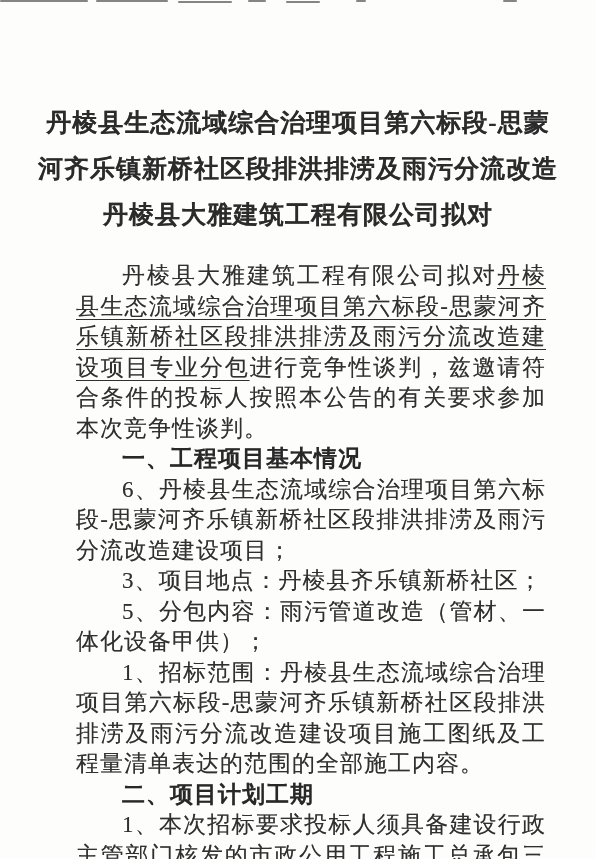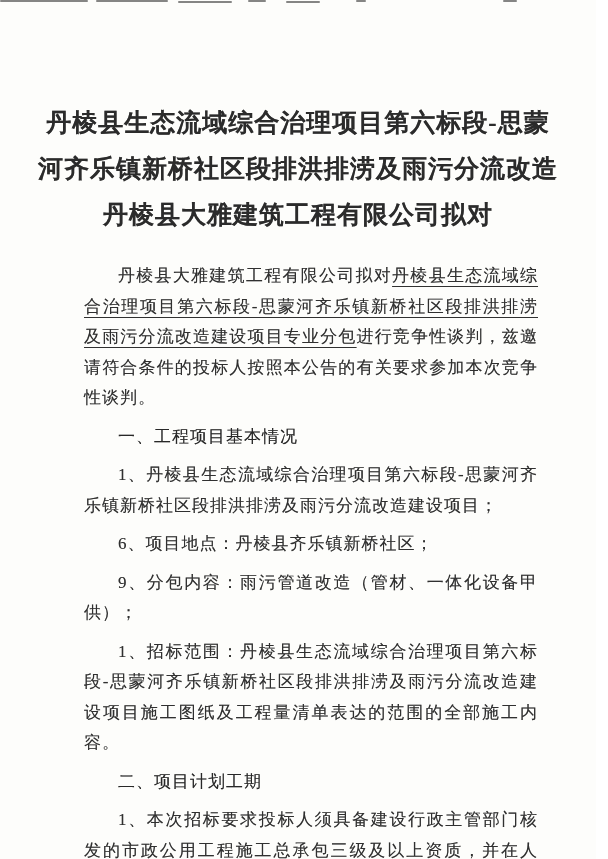--- a/index.html
+++ b/index.html
@@ -49,30 +49,30 @@
     color: #2b2b2b;
     text-shadow: 0 0 0.5px rgba(43,43,43,0.6);
   }
   .doc-title .tline { display: block; }
 
   .body-text {
     margin: 23px 62px 0 76px;
     width: 470px;
   }
   .para {
-    margin: 8px;
-    font-size: 17px;
+    margin: 0;
+    font-size: 23px;
     line-height: 30.5px;
     letter-spacing: 1px;
     text-align: justify;
     text-indent: 2em;
     color: #303030;
     text-shadow: 0 0 0.4px rgba(48,48,48,0.45);
   }
-  .para.heading { font-weight: normal; color: #282828; }
+  .para.heading { font-weight: bold; color: #282828; }
   .u {
     text-decoration: underline;
     text-decoration-thickness: 1px;
     text-underline-offset: 4.5px;
   }
   .b { font-weight: normal; }
 </style>
 </head>
 <body>
 
@@ -93,23 +93,23 @@
     <span class="tline">河齐乐镇新桥社区段排洪排涝及雨污分流改造</span>
     <span class="tline">丹棱县大雅建筑工程有限公司拟对</span>
   </h1>
 
   <div class="body-text">
 
     <p class="para"><span>丹棱县大雅建筑工程有限公司拟对</span><span class="u">丹棱县生态流域综合治理项目第六标段-思蒙河齐乐镇新桥社区段排洪排涝及雨污分流改造建设项目专业分包</span><span>进行竞争性谈判，兹邀请符合条件的投标人按照本公告的有关要求参加本次竞争性谈判。</span></p>
 
     <p class="para heading">一、工程项目基本情况</p>
 
-    <p class="para">1、丹棱县生态流域综合治理项目第六标段-思蒙河齐乐镇新桥社区段排洪排涝及雨污分流改造建设项目；</p>
-    <p class="para">6、项目地点：丹棱县齐乐镇新桥社区；</p>
-    <p class="para">9、分包内容：雨污管道改造（管材、一体化设备甲供）；</p>
+    <p class="para">6、丹棱县生态流域综合治理项目第六标段-思蒙河齐乐镇新桥社区段排洪排涝及雨污分流改造建设项目；</p>
+    <p class="para">3、项目地点：丹棱县齐乐镇新桥社区；</p>
+    <p class="para">5、分包内容：雨污管道改造（管材、一体化设备甲供）；</p>
     <p class="para">1、招标范围：丹棱县生态流域综合治理项目第六标段-思蒙河齐乐镇新桥社区段排洪排涝及雨污分流改造建设项目施工图纸及工程量清单表达的范围的全部施工内容。</p>
 
     <p class="para heading">二、项目计划工期</p>
 
     <p class="para"><span>1、本次招标要求投标人须具备建设行政主管部门核发的</span><span class="b">市政公用工程施工总承包三级</span><span>及以上资质，并在人员、设备、资金</span></p>
 
   </div>
 
 </div>
 

